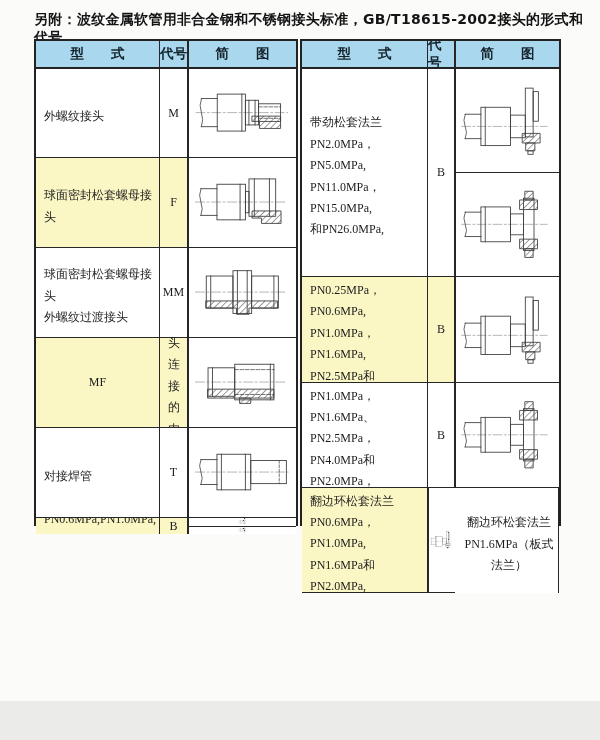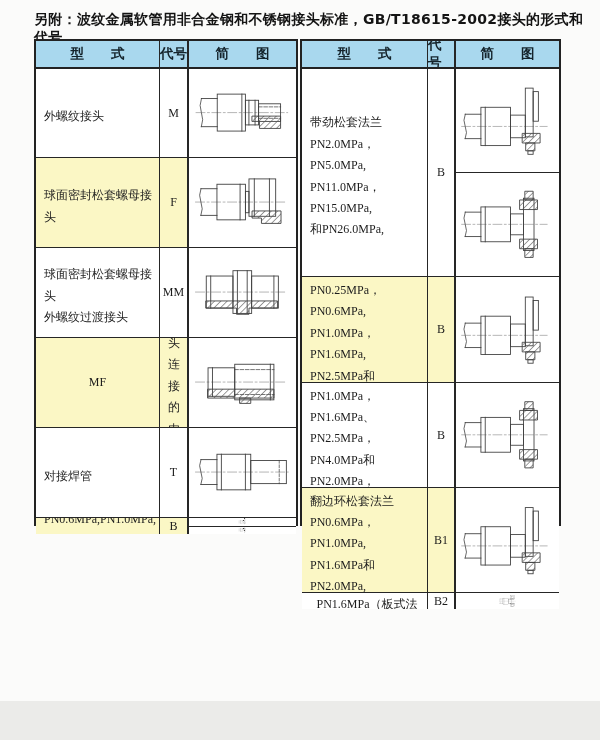--- a/index.html
+++ b/index.html
@@ -328,21 +328,20 @@
               <path d="M69 62 h20 v11 h-20 z" fill="url(#hp11)"></path>
               <path d="M75 7 h9 v10 h-9 z" fill="url(#hp11)"></path>
               <path d="M75 73 h9 v10 h-9 z" fill="url(#hp11)"></path>
             </g>
           </svg>
         </div>
       </div>
       <div class="cell name hl">翻边环松套法兰
 PN0.6MPa，PN1.0MPa,
 PN1.6MPa和PN2.0MPa,</div>
-      <div class="cell code hl">B1</div>
       <div class="cell sketch lastcol">
         <div class="sub">
           <svg viewBox="0 0 110 90" preserveAspectRatio="xMidYMid meet">
             <defs>
               <pattern id="hp12" width="5" height="5" patternUnits="userSpaceOnUse" patternTransform="rotate(45)">
                 <line x1="0" y1="0" x2="0" y2="5" stroke="#555" stroke-width="1.3"></line>
               </pattern>
             </defs>
             <g stroke="#3f3f3f" stroke-width="1" fill="none" stroke-linecap="square">
               <line x1="2" y1="52" x2="100" y2="52" stroke="#888" stroke-width="0.7" stroke-dasharray="10 3 2 3"></line>

